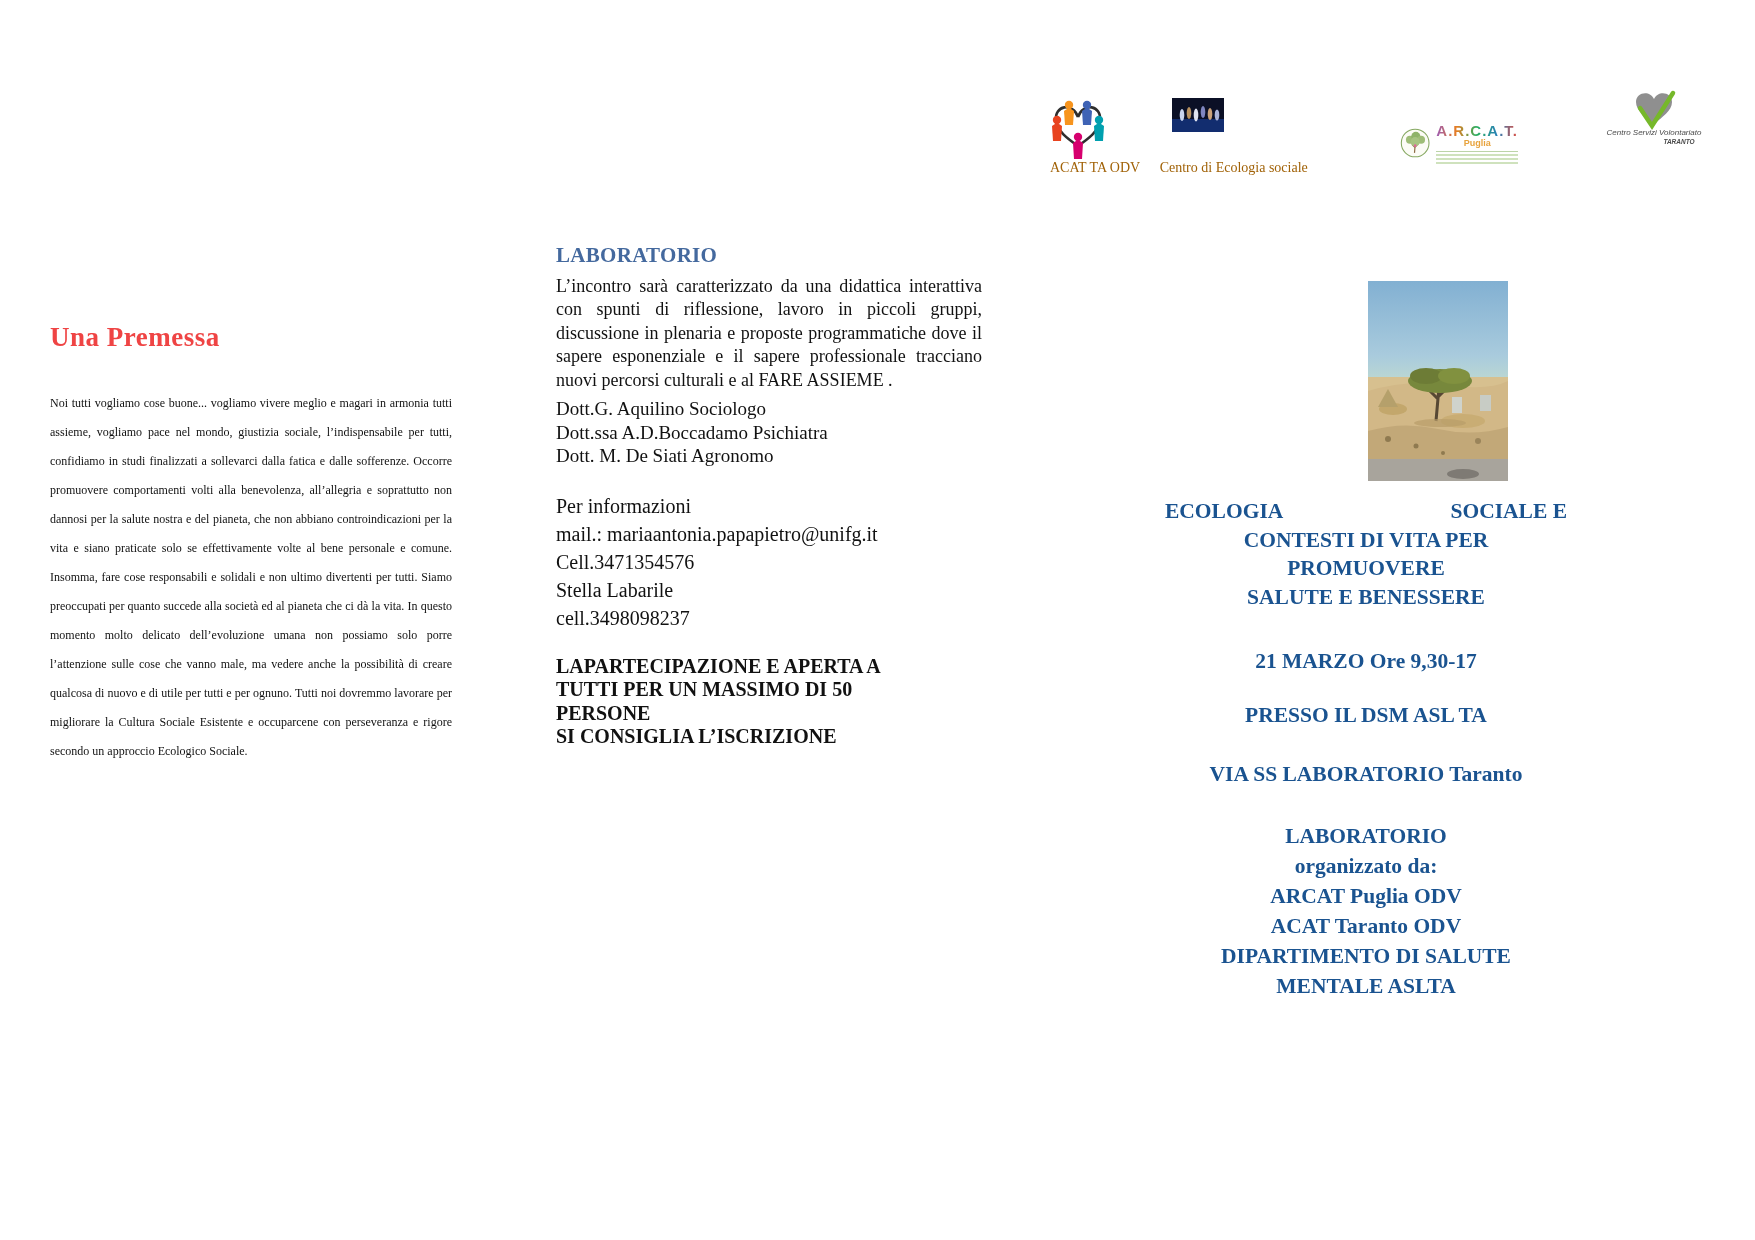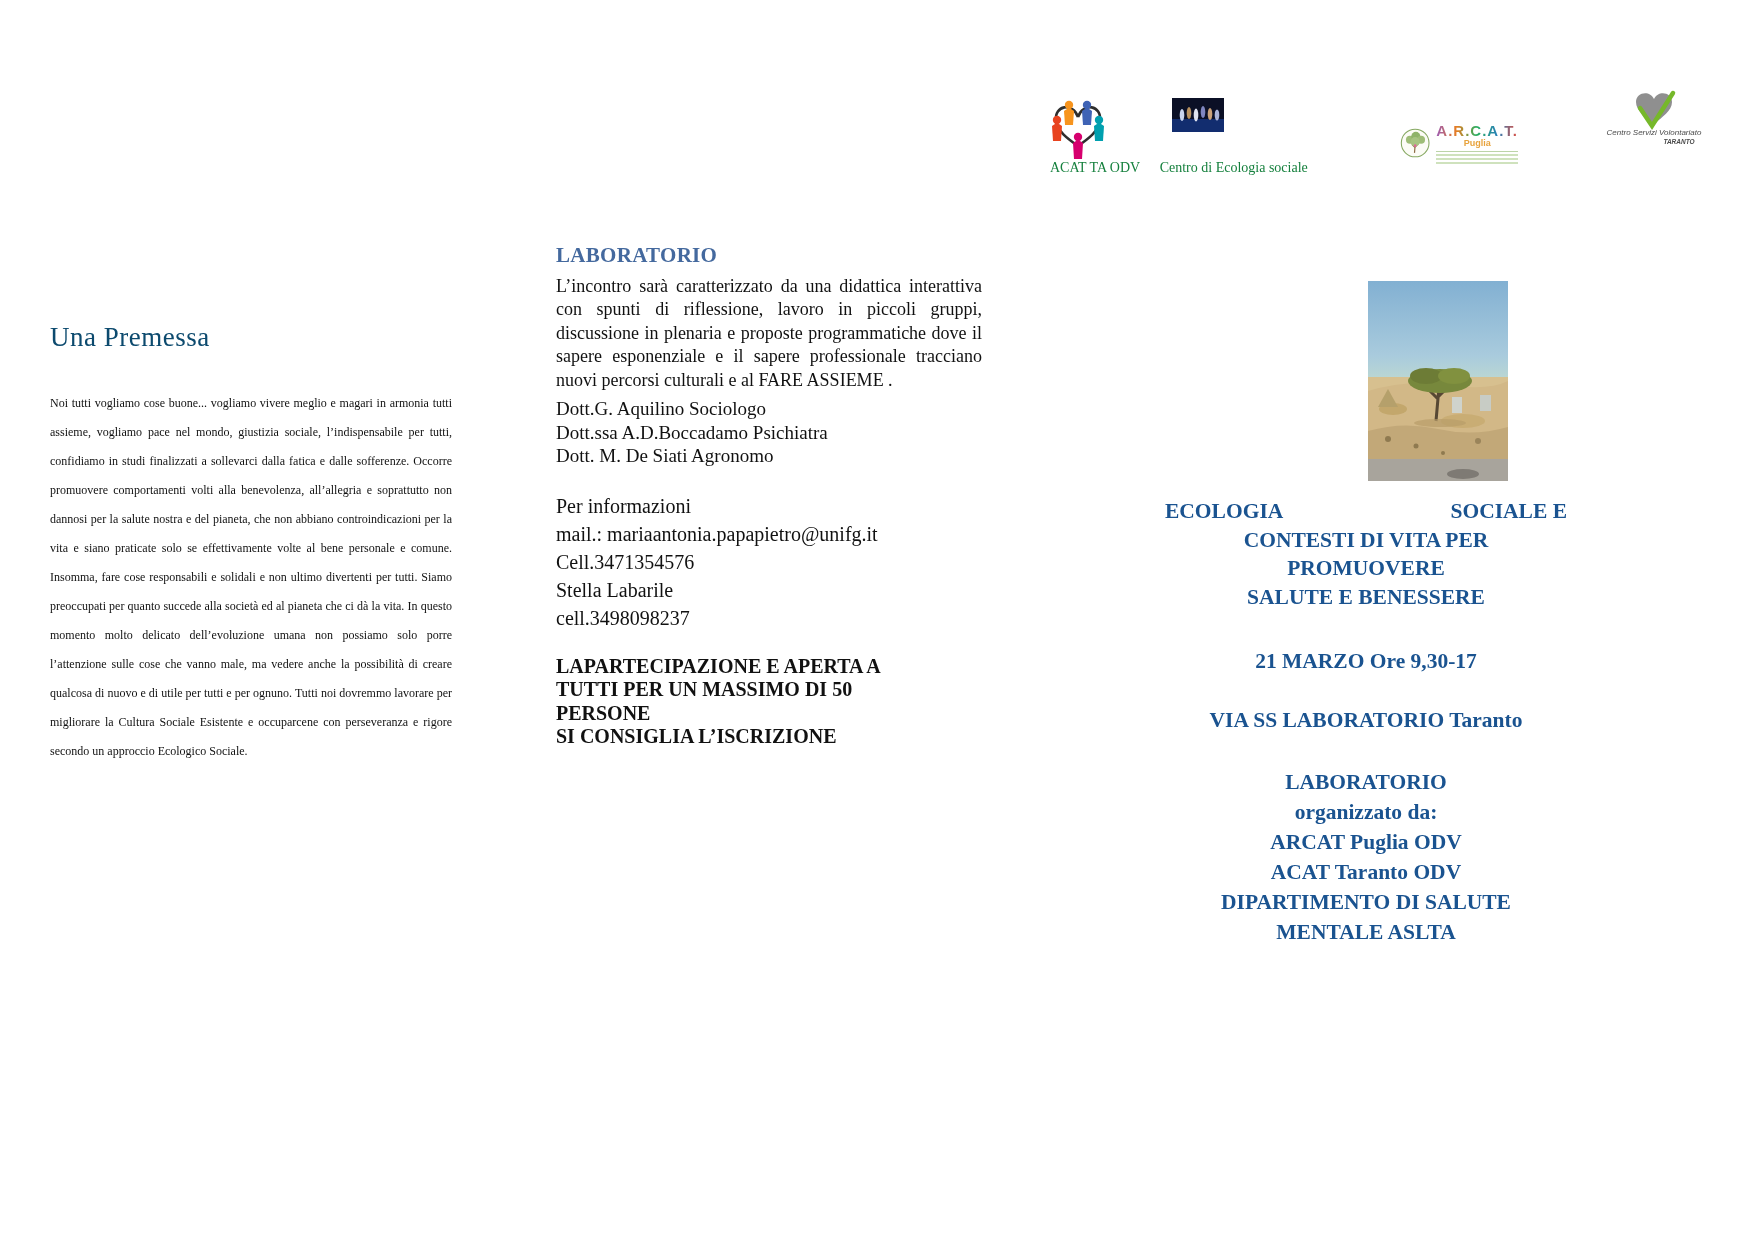--- a/index.html
+++ b/index.html
@@ -1,32 +1,32 @@
 <!DOCTYPE html>
 <html><head>
 <meta charset="utf-8">
 <style>
   html,body{margin:0;padding:0;background:#ffffff;}
   .page{position:relative;width:1755px;height:1240px;background:#ffffff;overflow:hidden;
         font-family:"Liberation Serif", serif;color:#111;}
   
   .col-left{position:absolute;left:50px;top:322px;width:402px;}
-  .col-left h2{margin:0 0 36px 0;font-size:27px;font-weight:normal;color:#0c4a6e;letter-spacing:.5px;}
+  .col-left h2{margin:0 0 36px 0;font-size:27px;font-weight:bold;color:#ef4444;letter-spacing:.5px;}
   .col-left p{margin:0;font-size:12px;line-height:29px;text-align:justify;}
   
   .col-mid{position:absolute;left:556px;top:243px;width:426px;}
   .h-blue{margin:0;font-size:21px;font-weight:bold;color:#44699E;letter-spacing:.3px;}
   .mid-par{margin:7px 0 0 0;font-size:18px;line-height:23.4px;text-align:justify;}
   .staff-head{margin-top:27px;}
   .staff-lines{margin-top:5px;font-size:19px;line-height:23.5px;}
   .contact{margin-top:24px;font-size:20px;line-height:28px;}
   .participation{margin-top:23px;font-size:20px;font-weight:bold;line-height:23.5px;}
   
   .logo{position:absolute;}
-  .logo-caption{position:absolute;left:1050px;top:160px;width:420px;font-size:14px;color:#15803d;}
+  .logo-caption{position:absolute;left:1050px;top:160px;width:420px;font-size:14px;color:#a16207;}
   .logo-caption span{display:inline-block;}
   .logo-caption .c2{margin-left:16px;}
   .arcat-logo{display:flex;align-items:center;gap:6px;}
   .arcat-word{font-family:"Liberation Sans",sans-serif;font-weight:bold;font-size:15px;letter-spacing:1px;
       background:linear-gradient(90deg,#9b59b6,#e67e22,#27ae60,#2980b9,#e74c3c);
       -webkit-background-clip:text;background-clip:text;color:transparent;line-height:15px;}
   .arcat-sub{font-family:"Liberation Sans",sans-serif;font-weight:bold;font-size:9px;color:#e8a33d;text-align:center;line-height:10px;}
   .arcat-lines{margin-top:3px;border-top:1px solid #bcd4a8;}
   .arcat-lines i{display:block;height:2px;margin-top:2px;background:#cfe2bd;}
   
@@ -178,20 +178,21 @@
   <div class="event">
     <div class="ev-title">
       <div class="ev-l1">
         <span>ECOLOGIA</span>
         <span>SOCIALE  E</span>
       </div>
       <div class="ev-c">CONTESTI DI VITA  PER PROMUOVERE</div>
       <div class="ev-c">SALUTE E BENESSERE</div>
     </div>
     <div class="ev-date">21 MARZO  Ore 9,30-17</div>
+    <div class="ev-venue">PRESSO IL DSM ASL TA</div>
     <div class="ev-addr">VIA SS LABORATORIO Taranto</div>
     <div class="ev-lab">
       <div>LABORATORIO</div>
       <div>organizzato da:</div>
       <div>ARCAT Puglia ODV</div>
       <div>ACAT Taranto ODV</div>
       <div>DIPARTIMENTO DI SALUTE</div>
       <div>MENTALE ASLTA</div>
     </div>
   </div>

